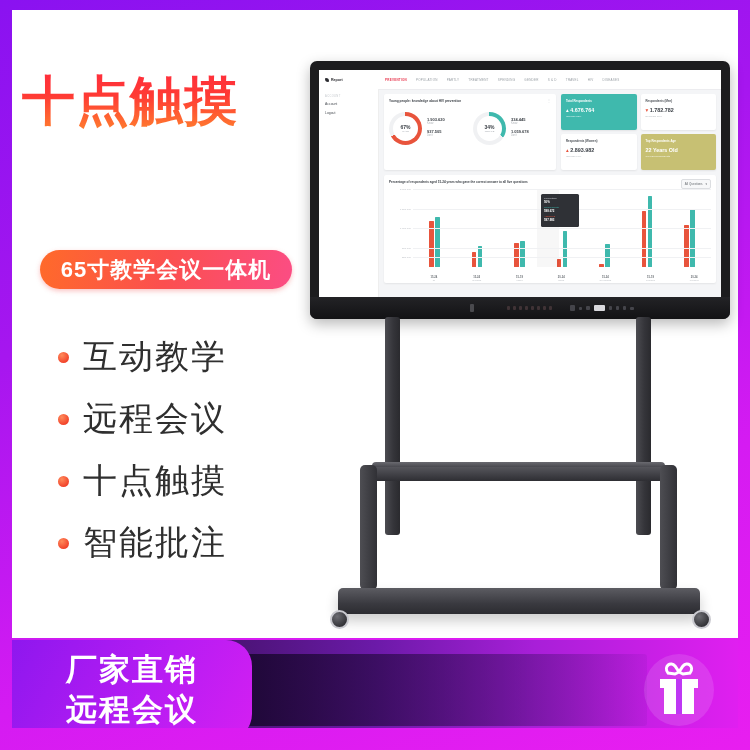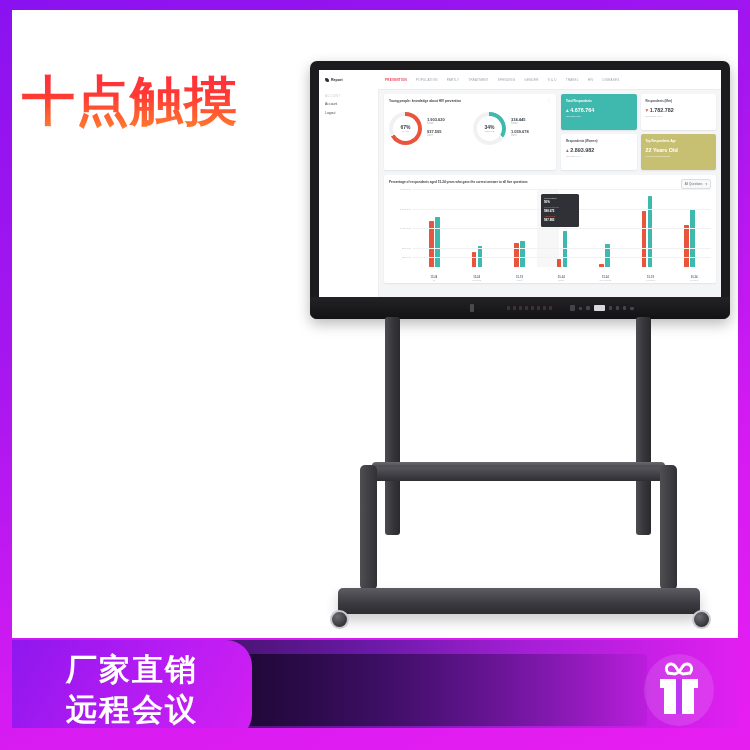--- a/index.html
+++ b/index.html
@@ -171,21 +171,42 @@
 <body>
 
 <div id="page">
 
   <div class="panel"></div>
 
   <div class="headline hl-wrap">
     <div class="hl-line">十点触摸</div>
   </div>
 
-
+  <div class="pill">
+    <span>65寸教学会议一体机</span>
+  </div>
+
+  <div class="features">
+    <div class="feat">
+      <span class="dot"></span>
+      <span class="feat-label">互动教学</span>
+    </div>
+    <div class="feat">
+      <span class="dot"></span>
+      <span class="feat-label">远程会议</span>
+    </div>
+    <div class="feat">
+      <span class="dot"></span>
+      <span class="feat-label">十点触摸</span>
+    </div>
+    <div class="feat">
+      <span class="dot"></span>
+      <span class="feat-label">智能批注</span>
+    </div>
+  </div>
 
   <div class="product">
 
     <div class="display">
       <div class="screen">
 
         <div class="dash">
 
           <div class="topbar">
             <div class="brand">

